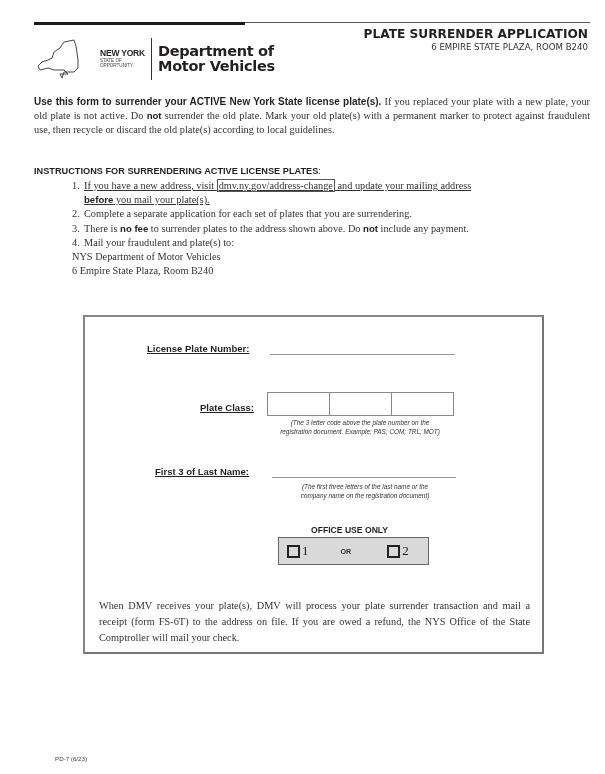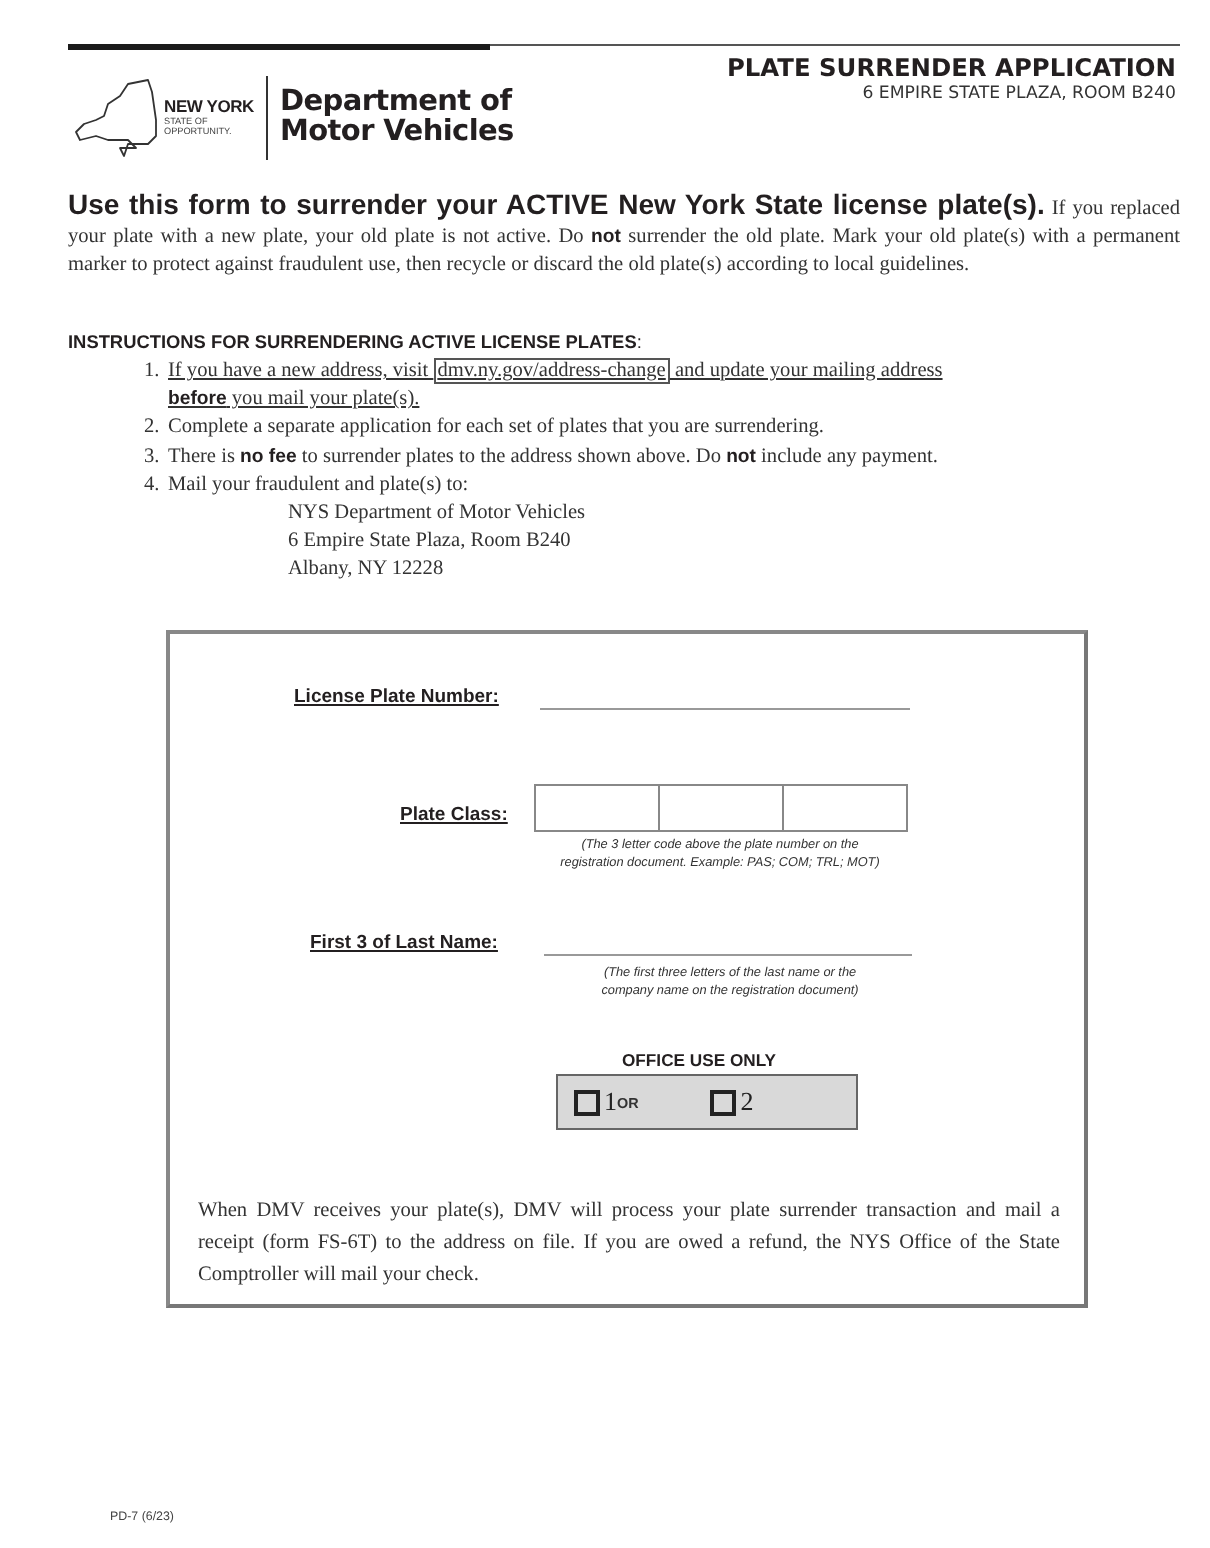--- a/index.html
+++ b/index.html
@@ -6,46 +6,46 @@
   body { width: 605px; height: 774px; position: relative; overflow: hidden; color: #231f20; }
   .serif { font-family: "Liberation Serif", "DejaVu Serif", serif; }
 
   
   .rule-thick { position: absolute; left: 34px; top: 22px; width: 211px; height: 3px; background: #1a1a1a; }
   .rule-thin { position: absolute; left: 245px; top: 22px; width: 345px; height: 1px; background: #555; }
 
   
   .logo { position: absolute; left: 34px; top: 37px; height: 44px; display: flex; align-items: center; }
   .ny-map { width: 46px; height: 42px; }
-  .ny-text { margin-left: 2px; display: flex; flex-direction: column; line-height: 1; }
+  .ny-text { margin-left: 20px; display: flex; flex-direction: column; line-height: 1; }
   .ny-name { font-family: "Liberation Sans", sans-serif; font-weight: bold; font-size: 8.5px; letter-spacing: -0.2px; color: #231f20; }
   .ny-sub { font-family: "Liberation Sans", sans-serif; font-size: 4.6px; color: #444; margin-top: 1px; }
   .logo-divider { width: 1px; height: 42px; background: #333; margin-left: 6px; margin-right: 6px; }
   .dmv-name { font-family: "DejaVu Sans", sans-serif; font-weight: bold; font-size: 14.5px; line-height: 15px; color: #231f20; letter-spacing: -0.3px; }
 
   
   .title-block { position: absolute; right: 17px; top: 27px; text-align: right; }
   .form-title { font-family: "DejaVu Sans", sans-serif; font-weight: bold; font-size: 12.2px; letter-spacing: 0px; color: #231f20; }
   .addr { font-family: "DejaVu Sans", sans-serif; font-size: 8.6px; color: #333; line-height: 12px; }
 
   
   .intro { position: absolute; left: 34px; top: 95px; width: 556px; font-size: 10.3px; line-height: 14px; text-align: justify; color: #333; }
-  .intro .lead { font-family: "Liberation Sans", sans-serif; font-weight: bold; font-size: 14px; color: #231f20; }
+  .intro .lead { font-family: "Liberation Sans", sans-serif; font-weight: bold; font-size: 10px; color: #231f20; }
   .u-bold { font-family: "Liberation Sans", sans-serif; font-weight: bold; font-size: 9.6px; color: #231f20; }
 
   
   .instr-heading { position: absolute; left: 34px; top: 166px; font-family: "Liberation Sans", sans-serif; font-weight: bold; font-size: 9.2px; color: #231f20; }
   .instr-heading .colon { font-weight: normal; }
   .steps { position: absolute; left: 72px; top: 179px; width: 500px; font-size: 10.3px; line-height: 14.2px; color: #333; }
   .step { display: flex; }
   .step-num { width: 9px; flex: none; }
   .step-text { flex: 1; }
   .link-box { border: 1px solid #555; padding: 0 1px; }
   .b-sans { font-family: "Liberation Sans", sans-serif; font-weight: bold; font-size: 9.6px; color: #231f20; }
-  .mail-addr { margin-left: 72px; }
+  .mail-addr { }
 
   
   .form-box { position: absolute; left: 83px; top: 315px; width: 461px; height: 339px; border: 2px solid #777; border-top-color: #888; border-left-color: #888; box-sizing: border-box; }
   .field-label { position: absolute; font-family: "Liberation Sans", sans-serif; font-weight: bold; font-size: 9.5px; color: #231f20; text-align: right; text-decoration: underline; }
   .line { position: absolute; height: 1px; background: #999; }
   .plate-class-grid { position: absolute; display: flex; border: 1px solid #888; }
   .plate-cell { width: 61px; height: 22px; border-right: 1px solid #888; }
   .plate-cell:last-child { border-right: none; }
   .hint { position: absolute; font-family: "Liberation Sans", sans-serif; font-style: italic; font-size: 6.4px; line-height: 9px; color: #333; text-align: center; }
 
@@ -112,21 +112,20 @@
       <span>There is </span><span class="b-sans">no fee</span><span> to surrender plates to the address shown above. Do </span><span class="u-bold">not</span><span> include any payment.</span>
     </span>
   </div>
   <div class="step">
     <span class="step-num">4.</span>
     <span class="step-text" style="padding-left:3px;">Mail your fraudulent and plate(s) to:</span>
   </div>
   <div class="mail-addr">
     <div>NYS Department of Motor Vehicles</div>
     <div>6 Empire State Plaza, Room B240</div>
-    <div>Albany, NY 12228</div>
   </div>
 </div>
 
 <div class="form-box">
 
   <div class="field-label" style="left:62px; top:26px;">License Plate Number:</div>
   <div class="line" style="left:185px; top:37px; width:185px;"></div>
 
   <div class="field-label" style="left:115px; top:85px;">Plate Class:</div>
   <div class="plate-class-grid" style="left:182px; top:75px;">
@@ -143,21 +142,21 @@
   <div class="line" style="left:187px; top:160px; width:184px;"></div>
   <div class="hint" style="left:180px; top:165px; width:200px;">
     <div>(The first three letters of the last name or the</div>
     <div>company name on the registration document)</div>
   </div>
 
   <div class="office-title" style="left:226px; top:208px;">OFFICE USE ONLY</div>
   <div class="office-box" style="left:193px; top:220px; width:149px; height:26px;">
     <div class="chk" style="margin-left:8px;"></div>
     <span class="chk-num">1</span>
-    <span class="or" style="">OR</span>
+    <span class="or" style="margin-left:32px;">OR</span>
     <div class="chk" style="margin-left:36px;"></div>
     <span class="chk-num">2</span>
   </div>
 
   <div class="footer-note serif">When DMV receives your plate(s), DMV will process your plate surrender transaction and mail a receipt (form FS-6T) to the address on file. If you are owed a refund, the NYS Office of the State Comptroller will mail your check.</div>
 </div>
 
 <div class="form-code">PD-7 (6/23)</div>
 
 </body></html>

